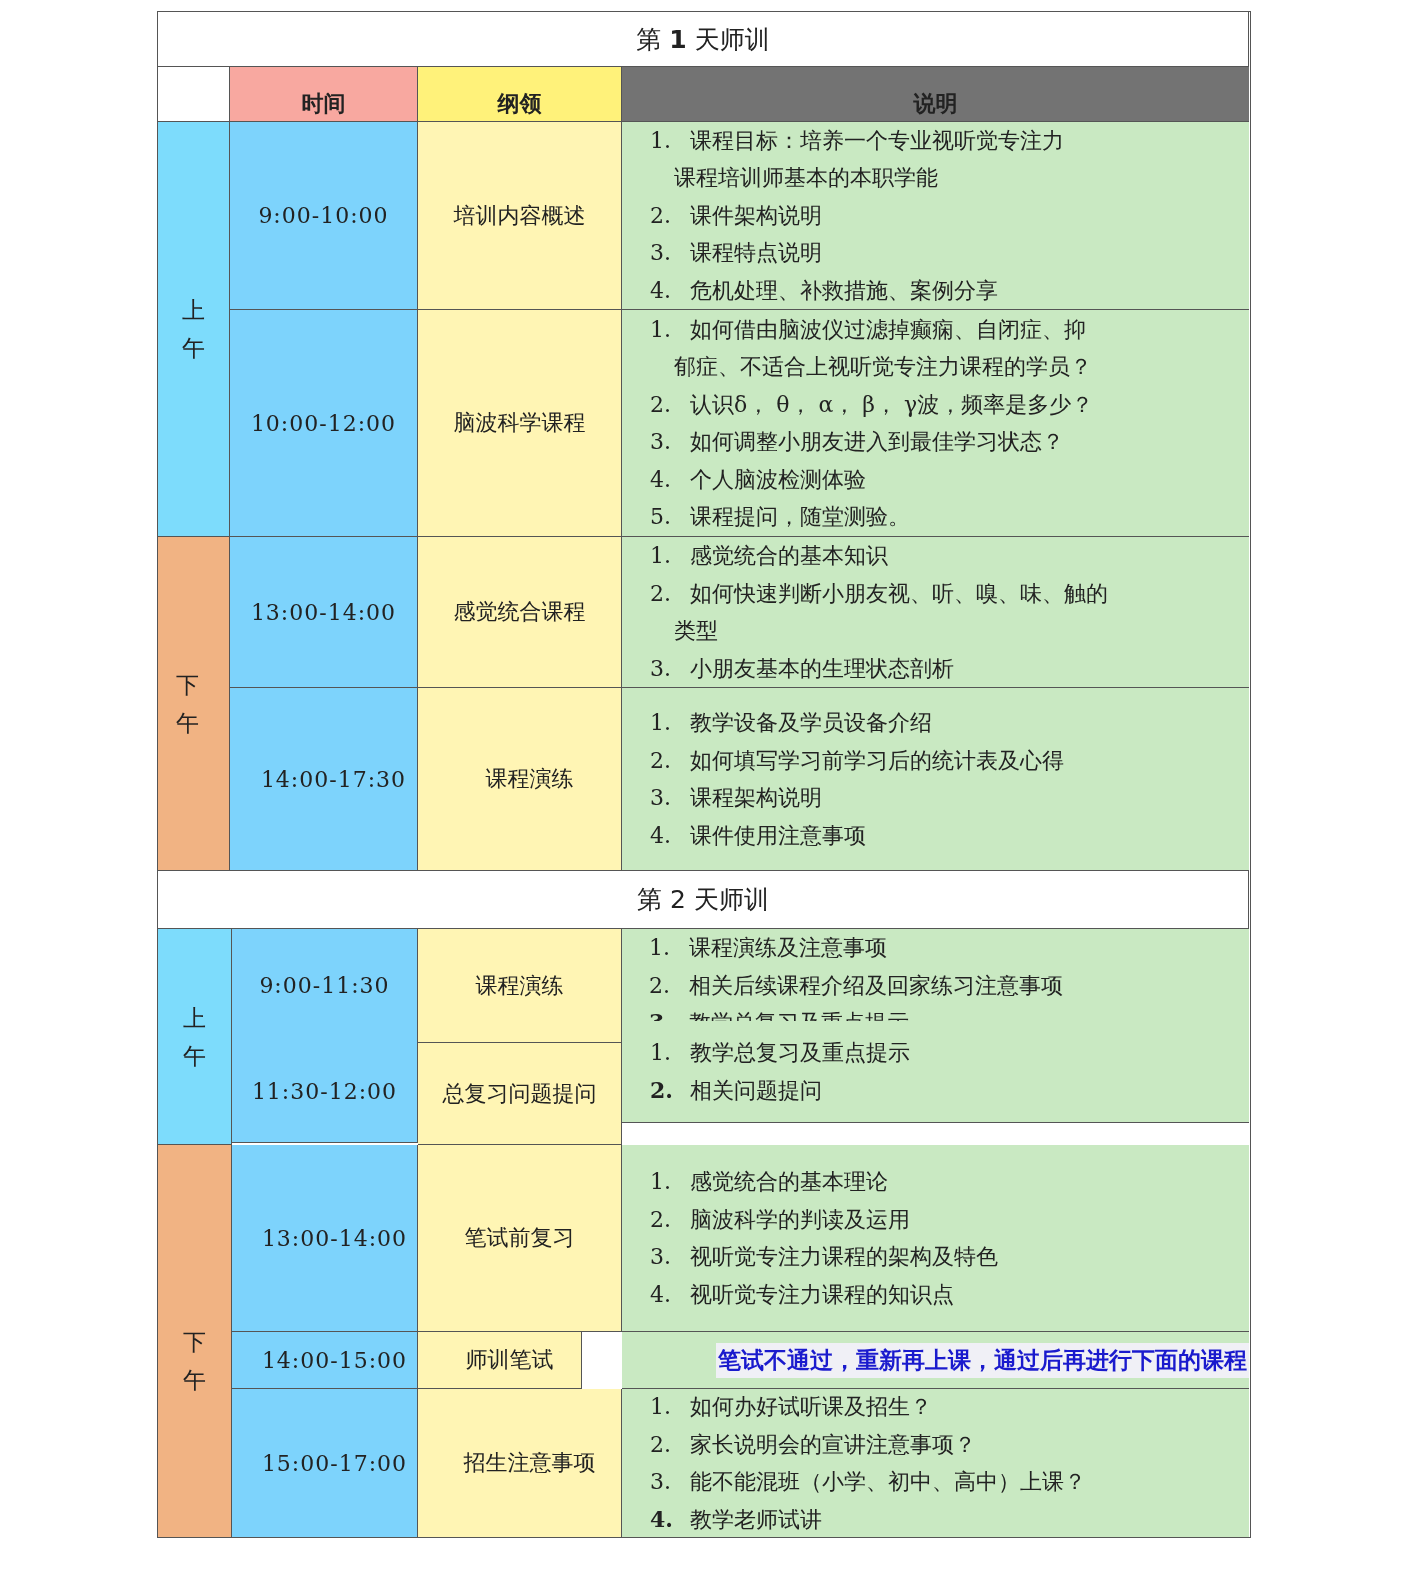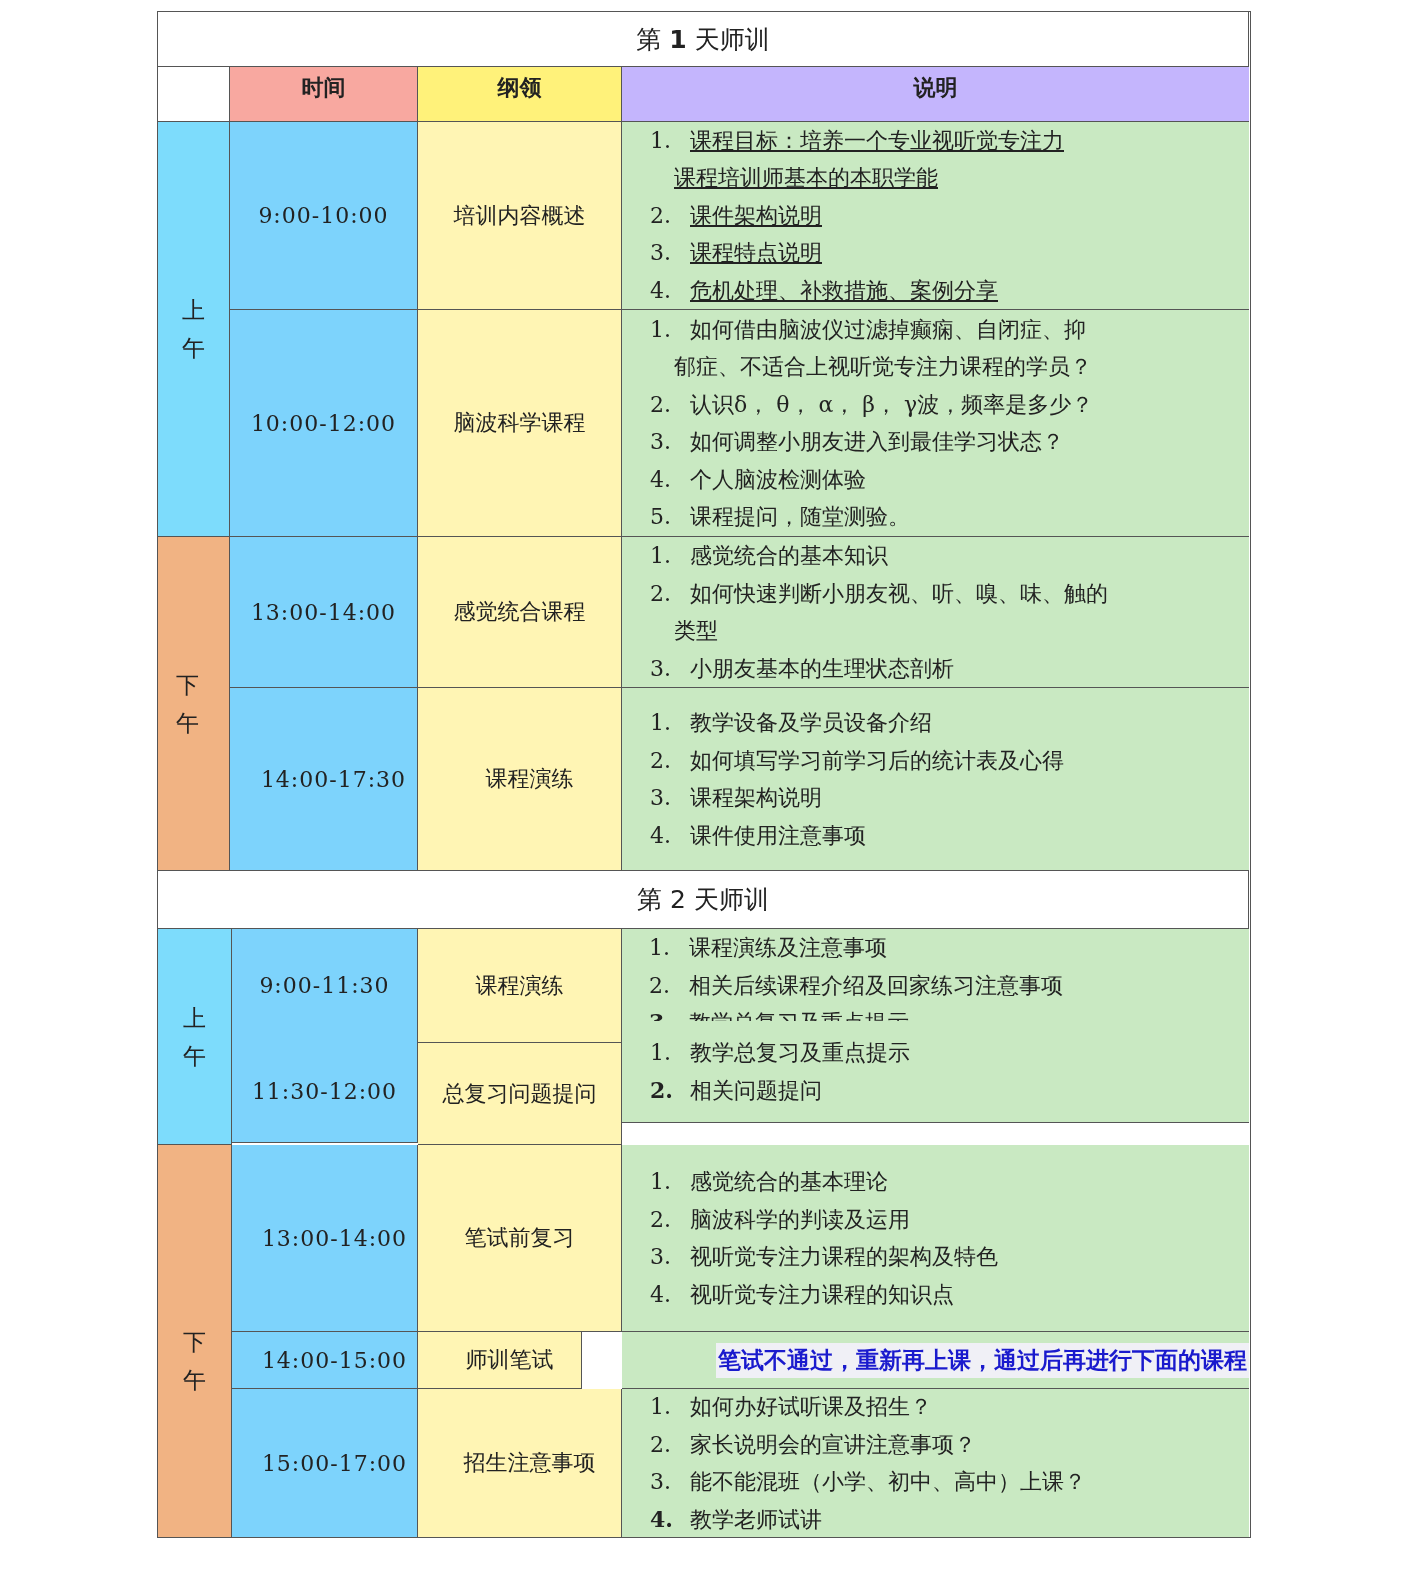--- a/index.html
+++ b/index.html
@@ -5,21 +5,21 @@
   html, body { margin:0; padding:0; background:#ffffff; }
   body { width:1414px; height:1570px; position:relative; overflow:hidden;
          font-family:"DejaVu Serif","Liberation Serif",serif; color:#222; }
   .tbl { position:absolute; left:157px; top:11px; width:1094px; height:1527px;
          border:1.5px solid #555; box-sizing:border-box; }
   .cell { position:absolute; box-sizing:border-box; border-right:1.5px solid #555;
           border-bottom:1.5px solid #555; display:flex; align-items:center; justify-content:center;
           font-size:22px; }
   .title { font-size:25px; font-family:"DejaVu Sans","Liberation Sans",sans-serif; background:#fff; }
   .title b { font-weight:bold; }
-  .hdr { font-family:"DejaVu Sans","Liberation Sans",sans-serif; font-size:22px; font-weight:bold; align-items:flex-end; padding-bottom:18px; }
+  .hdr { font-family:"DejaVu Sans","Liberation Sans",sans-serif; font-size:22px; font-weight:bold; align-items:flex-end; padding-bottom:2px; }
   .period { font-size:23px; flex-direction:column; line-height:38px; }
   .time { background:#7dd3fc; letter-spacing:1px; }
   .topic { background:#fff5b4; }
   .desc { background:#c9e9c2; justify-content:flex-start; align-items:center; padding-left:28px; }
   .desc ol { list-style:none; margin:0; padding:0; }
   .desc li { font-size:22px; line-height:37.5px; white-space:nowrap; }
   .desc li .num { display:inline-block; width:40px; }
   .desc li .cont { display:block; padding-left:24px; }
   .am { background:#7ddcfc; }
   .pm { background:#f1b383; }
@@ -31,35 +31,35 @@
 
 <div class="tbl">
 
   <div class="cell title" style="left:0;top:0;width:1091px;height:55px;">
     <span>第</span>&nbsp;<b>1</b>&nbsp;<span>天师训</span>
   </div>
 
   <div class="cell hdr" style="left:0;top:55px;width:72px;height:55px;background:#fff;"></div>
   <div class="cell hdr" style="left:72px;top:55px;width:188px;height:55px;background:#f8a8a0;">时间</div>
   <div class="cell hdr" style="left:260px;top:55px;width:204px;height:55px;background:#fff27a;">纲领</div>
-  <div class="cell hdr" style="left:464px;top:55px;width:627px;height:55px;background:#c4b5fd;border-right:none;">说明</div>
+  <div class="cell hdr" style="left:464px;top:55px;width:627px;height:55px;background:#737373;border-right:none;">说明</div>
 
   <div class="cell period am" style="left:0;top:110px;width:72px;height:415px;">
     <span>上</span>
     <span>午</span>
   </div>
 
   <div class="cell period pm" style="left:0;top:525px;width:72px;height:334px;align-items:flex-start;padding-left:18px;">
     <span>下</span>
     <span>午</span>
   </div>
 
   <div class="cell time" style="left:72px;top:110px;width:188px;height:188px;">9:00-10:00</div>
   <div class="cell topic" style="left:260px;top:110px;width:204px;height:188px;">培训内容概述</div>
-  <div class="cell desc" style="left:464px;top:110px;width:627px;height:188px;border-right:none;text-decoration:underline;">
+  <div class="cell desc" style="left:464px;top:110px;width:627px;height:188px;border-right:none;">
     <ol>
       <li><span class="num">1.</span><span>课程目标：培养一个专业视听觉专注力</span><span class="cont">课程培训师基本的本职学能</span></li>
       <li><span class="num">2.</span><span>课件架构说明</span></li>
       <li><span class="num">3.</span><span>课程特点说明</span></li>
       <li><span class="num">4.</span><span>危机处理、补救措施、案例分享</span></li>
     </ol>
   </div>
 
   <div class="cell time" style="left:72px;top:298px;width:188px;height:227px;">10:00-12:00</div>
   <div class="cell topic" style="left:260px;top:298px;width:204px;height:227px;">脑波科学课程</div>

